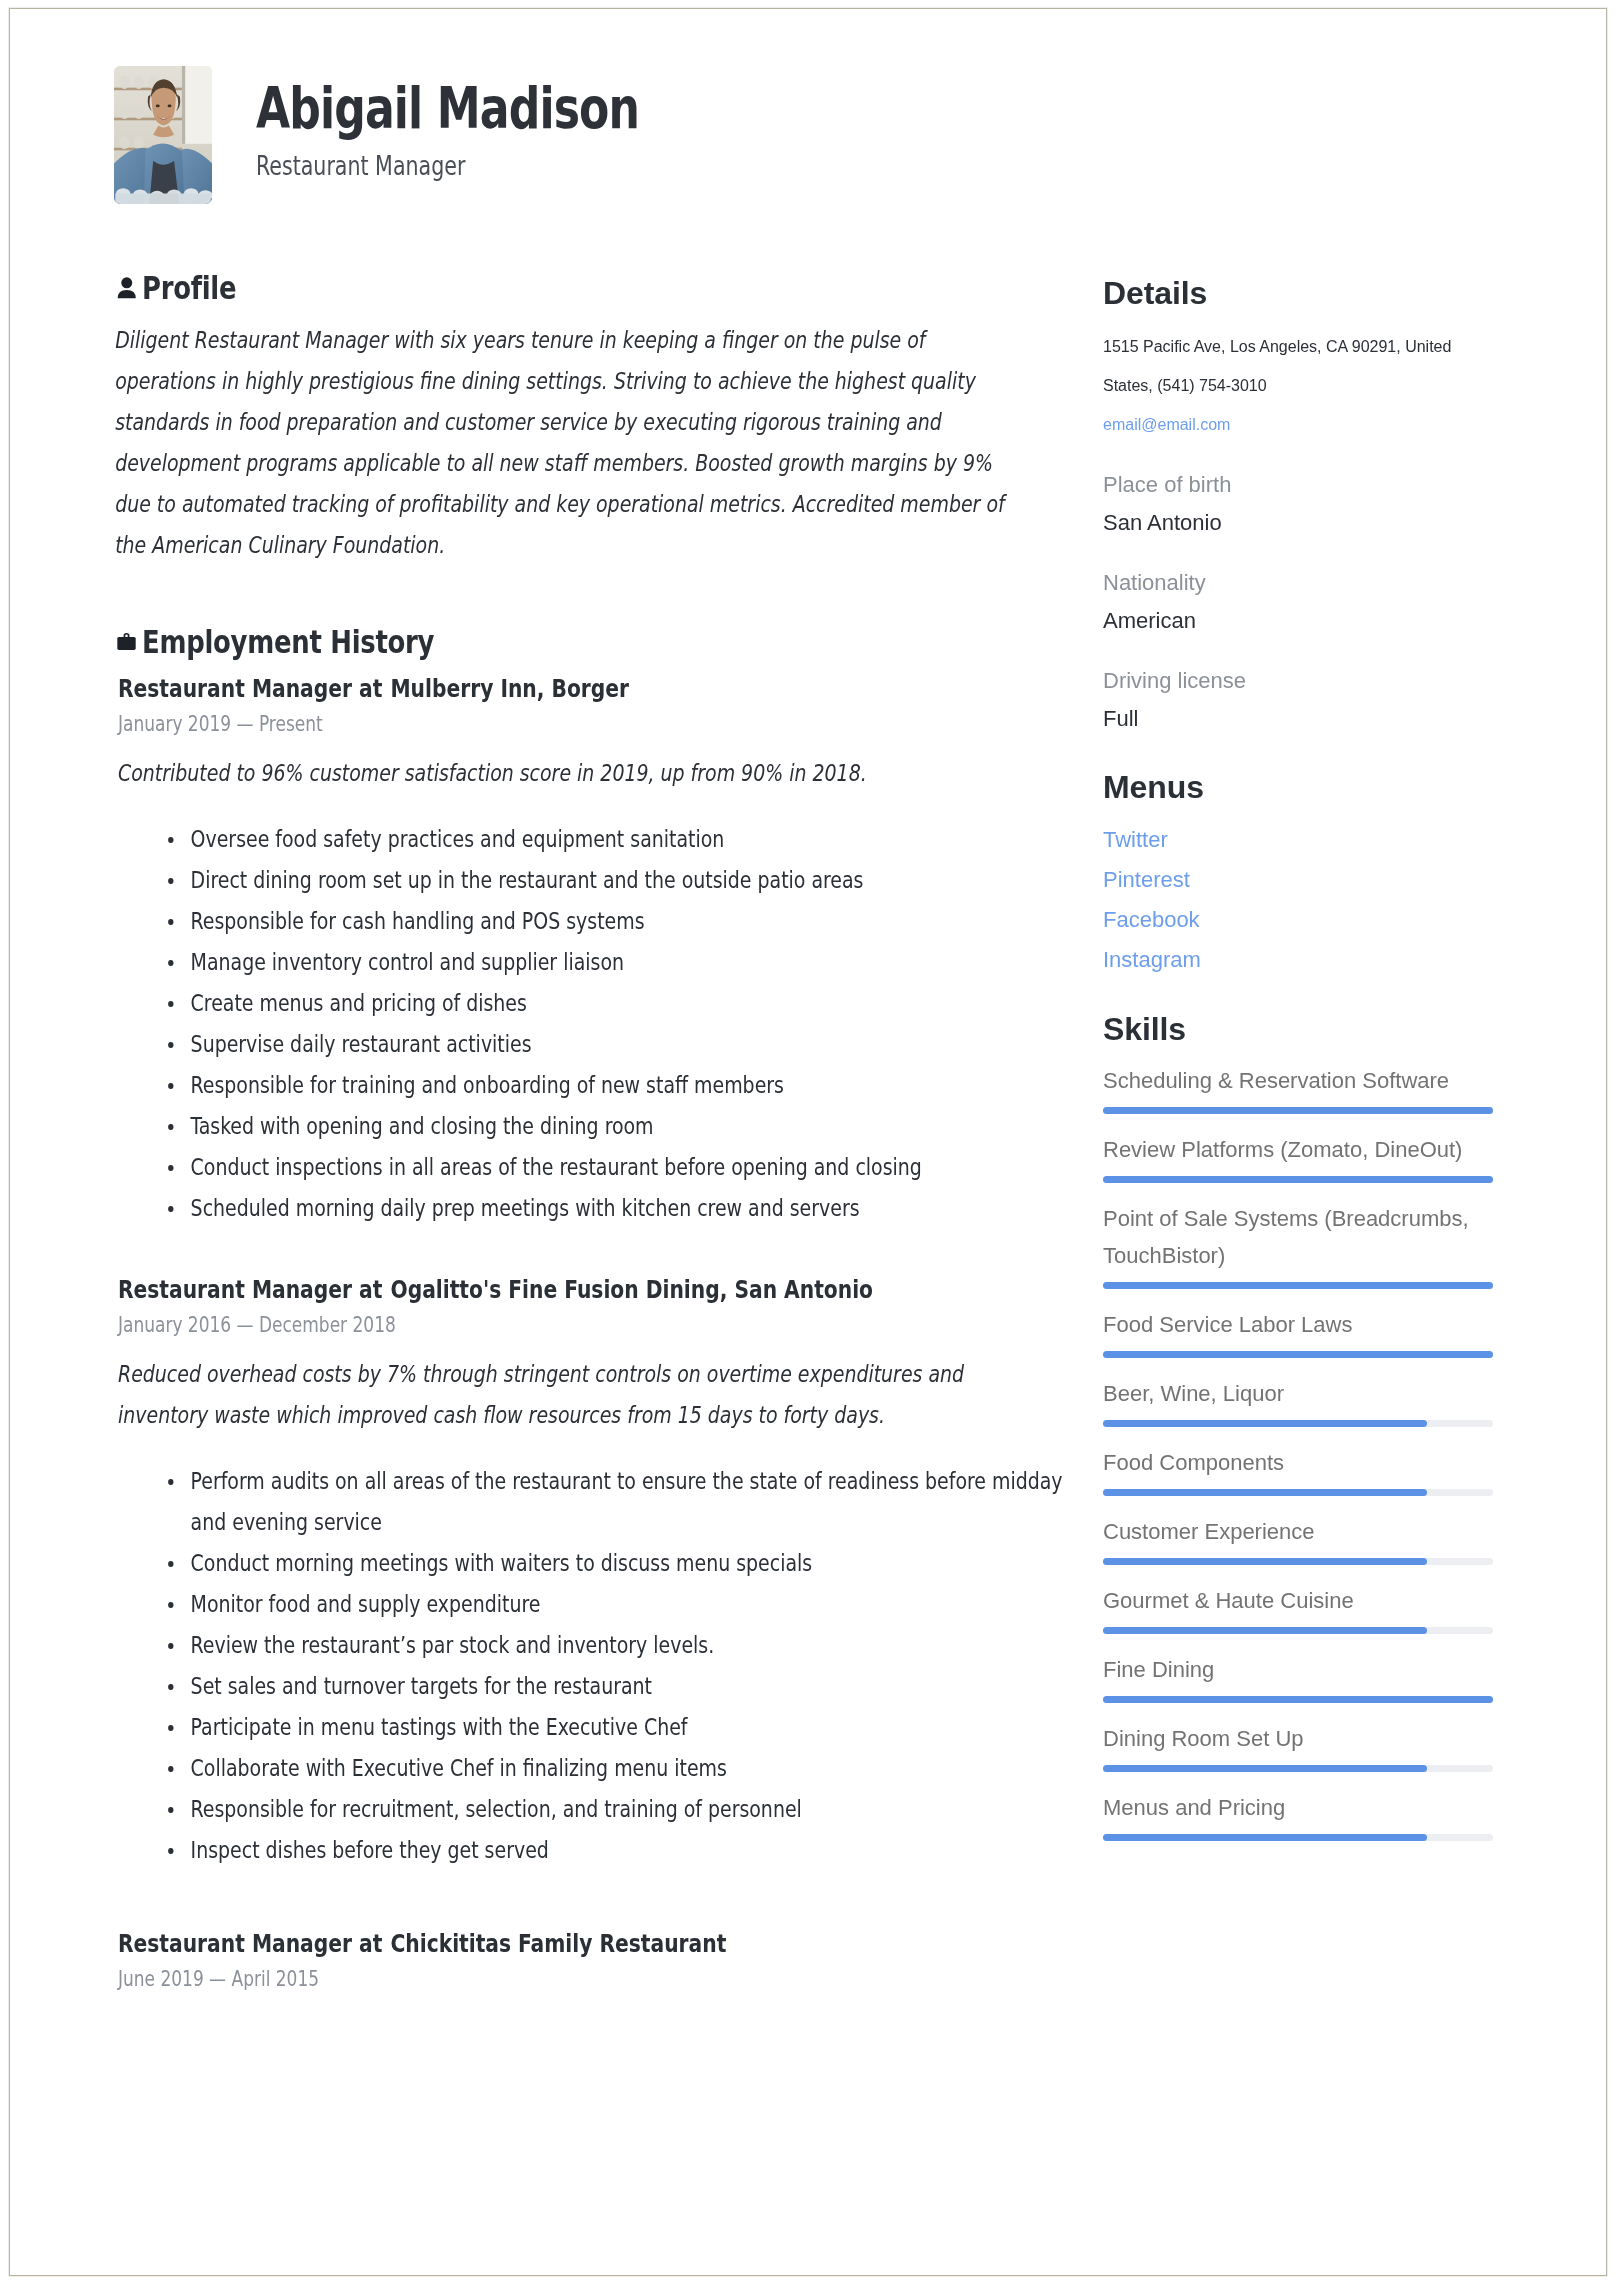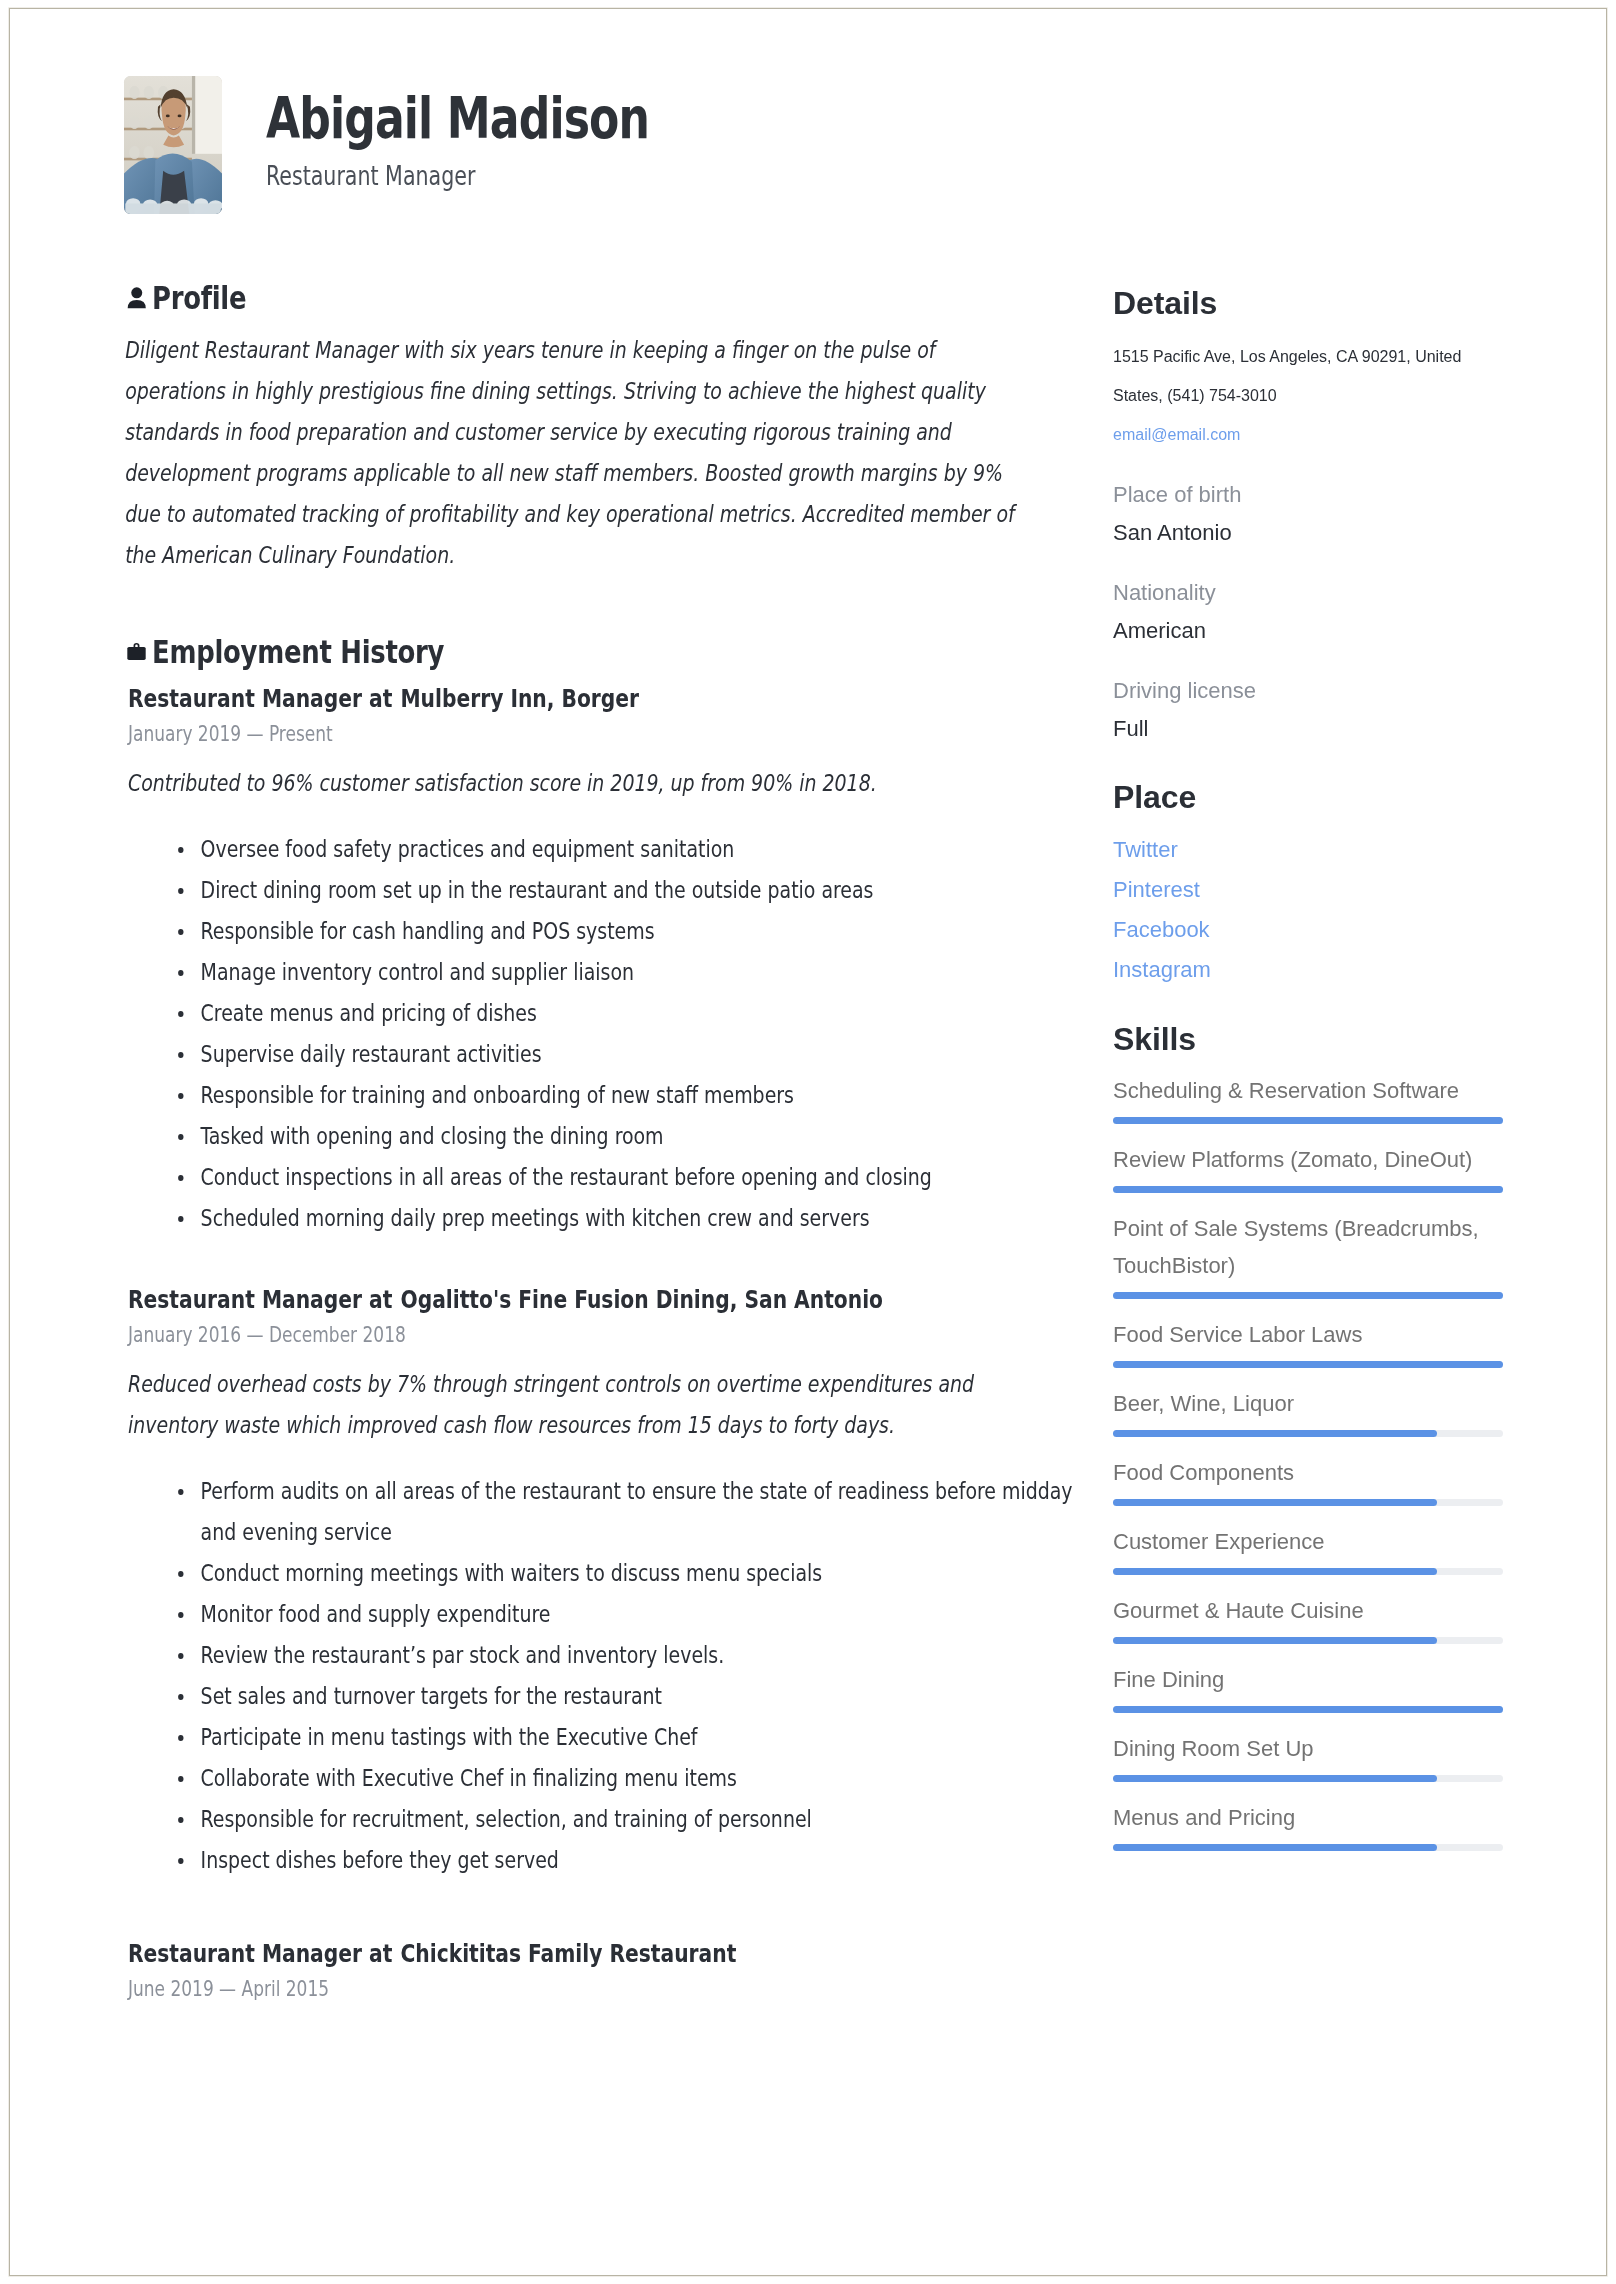--- a/index.html
+++ b/index.html
@@ -25,21 +25,21 @@
     height: 2268px;
     background: #ffffff;
     border: 1.3px solid #b8b4a4;
     box-shadow: 0 0 0 0.7px #e8e6df;
   }
 
   .page-inner {
     position: relative;
     width: 100%;
     height: 100%;
-    padding: 10px;
+    padding: 0;
   }
 
   
   .header {
     display: flex;
     align-items: flex-start;
     padding: 57px 0 0 104px;
   }
 
   .avatar {
@@ -430,21 +430,21 @@
         <div class="side-label">Nationality</div>
         <div class="side-value">American</div>
       </div>
 
       <div class="side-block">
         <div class="side-label">Driving license</div>
         <div class="side-value">Full</div>
       </div>
 
       <div class="side-block">
-        <div class="side-head">Place</div>
+        <div class="side-head">Menus</div>
         <a class="side-link" href="#">Twitter</a>
         <a class="side-link" href="#">Pinterest</a>
         <a class="side-link" href="#">Facebook</a>
         <a class="side-link" href="#">Instagram</a>
       </div>
 
       <div>
         <div class="side-head">Skills</div>
         <div class="skills-wrap" id="skills-wrap">
               <div class="skill">

